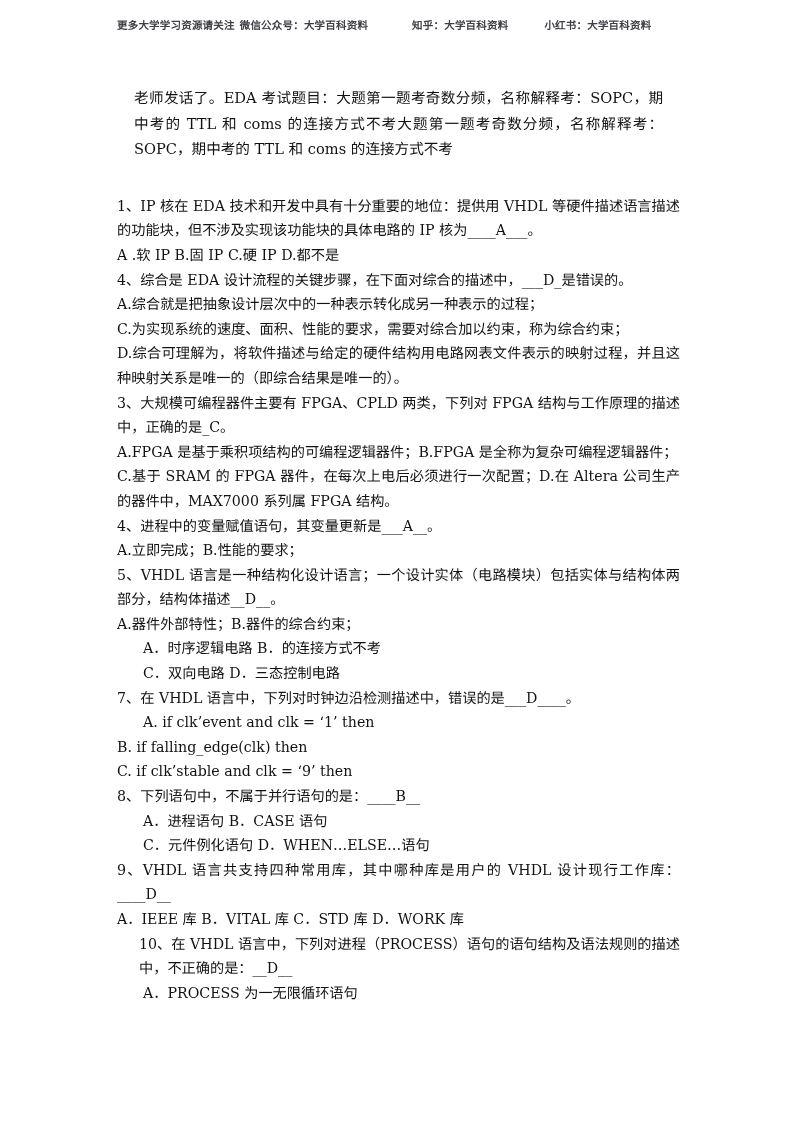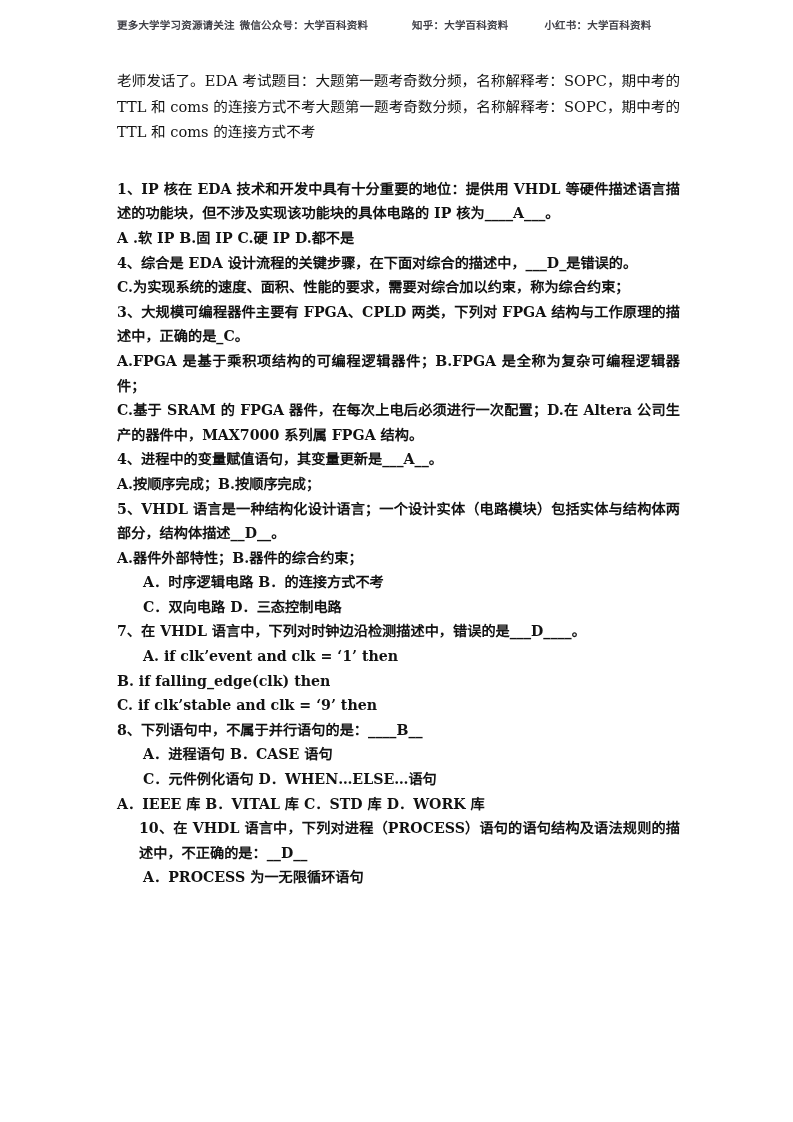--- a/index.html
+++ b/index.html
@@ -49,40 +49,39 @@
     top: 68px;
     left: 117px;
     width: 563px;
   }
 
   .para {
     font-size: 14.6px;
     line-height: 25.6px;
     text-align: justify;
     text-justify: inter-ideograph;
-    margin: 0;
+    margin: 17px;
     color: #121212;
     word-wrap: break-word;
   }
 
   .intro {
     margin-bottom: 0;
   }
 
   .spacer-after-intro { height: 32px; }
 
   .qline {
     font-size: 14.2px;
     line-height: 24.6px;
     margin: 0;
     text-align: justify;
     text-justify: inter-ideograph;
     color: #121212;
     word-wrap: break-word;
-    font-weight: bold;
   }
 
   .qline.indent { text-indent: 0; padding-left: 26px; }
   .qline.indent2 { text-indent: 0; padding-left: 22px; }
 </style>
 </head>
 <body>
 
 <div class="page">
 
@@ -99,37 +98,40 @@
   <div class="doc-body">
 
     <p class="para intro">老师发话了。EDA 考试题目：大题第一题考奇数分频，名称解释考：SOPC，期中考的 TTL 和 coms 的连接方式不考大题第一题考奇数分频，名称解释考：SOPC，期中考的 TTL 和 coms 的连接方式不考</p>
 
     <div class="spacer-after-intro"></div>
 
     <div id="questions-root">
         <p class="qline">1、IP 核在 EDA 技术和开发中具有十分重要的地位：提供用 VHDL 等硬件描述语言描述的功能块，但不涉及实现该功能块的具体电路的 IP 核为____A___。</p>
         <p class="qline">A .软 IP        B.固 IP        C.硬 IP            D.都不是</p>
         <p class="qline">4、综合是 EDA 设计流程的关键步骤，在下面对综合的描述中，___D_是错误的。</p>
+        <p class="qline">A.综合就是把抽象设计层次中的一种表示转化成另一种表示的过程；</p>
         <p class="qline">C.为实现系统的速度、面积、性能的要求，需要对综合加以约束，称为综合约束；</p>
+        <p class="qline">D.综合可理解为，将软件描述与给定的硬件结构用电路网表文件表示的映射过程，并且这种映射关系是唯一的（即综合结果是唯一的）。</p>
         <p class="qline">3、大规模可编程器件主要有 FPGA、CPLD 两类，下列对 FPGA 结构与工作原理的描述中，正确的是_C。</p>
         <p class="qline">A.FPGA 是基于乘积项结构的可编程逻辑器件；B.FPGA 是全称为复杂可编程逻辑器件；</p>
         <p class="qline">C.基于 SRAM 的 FPGA 器件，在每次上电后必须进行一次配置；D.在 Altera 公司生产的器件中，MAX7000 系列属 FPGA 结构。</p>
         <p class="qline">4、进程中的变量赋值语句，其变量更新是___A__。</p>
-        <p class="qline">A.按顺序完成；B.按顺序完成；</p>
+        <p class="qline">A.立即完成；B.性能的要求；</p>
         <p class="qline">5、VHDL 语言是一种结构化设计语言；一个设计实体（电路模块）包括实体与结构体两部分，结构体描述__D__。</p>
         <p class="qline">A.器件外部特性；B.器件的综合约束；</p>
         <p class="qline indent">A．时序逻辑电路  B．的连接方式不考</p>
         <p class="qline indent">C．双向电路   D．三态控制电路</p>
         <p class="qline">7、在 VHDL 语言中，下列对时钟边沿检测描述中，错误的是___D____。</p>
         <p class="qline indent">A. if clk’event and clk =  ‘1’  then</p>
         <p class="qline">B. if falling_edge(clk) then</p>
         <p class="qline">C. if clk’stable and clk =  ‘9’  then</p>
         <p class="qline">8、下列语句中，不属于并行语句的是：____B__</p>
         <p class="qline indent">A．进程语句      B．CASE 语句</p>
         <p class="qline indent">C．元件例化语句 D．WHEN…ELSE…语句</p>
+        <p class="qline">9、VHDL 语言共支持四种常用库，其中哪种库是用户的 VHDL 设计现行工作库：____D__</p>
         <p class="qline">A．IEEE 库 B．VITAL 库 C．STD 库 D．WORK 库</p>
         <p class="qline indent2">10、在 VHDL 语言中，下列对进程（PROCESS）语句的语句结构及语法规则的描述中，不正确的是：__D__</p>
         <p class="qline indent">A．PROCESS 为一无限循环语句</p>
       </div>
 
   </div>
 
 </div>
 
 </body></html>

